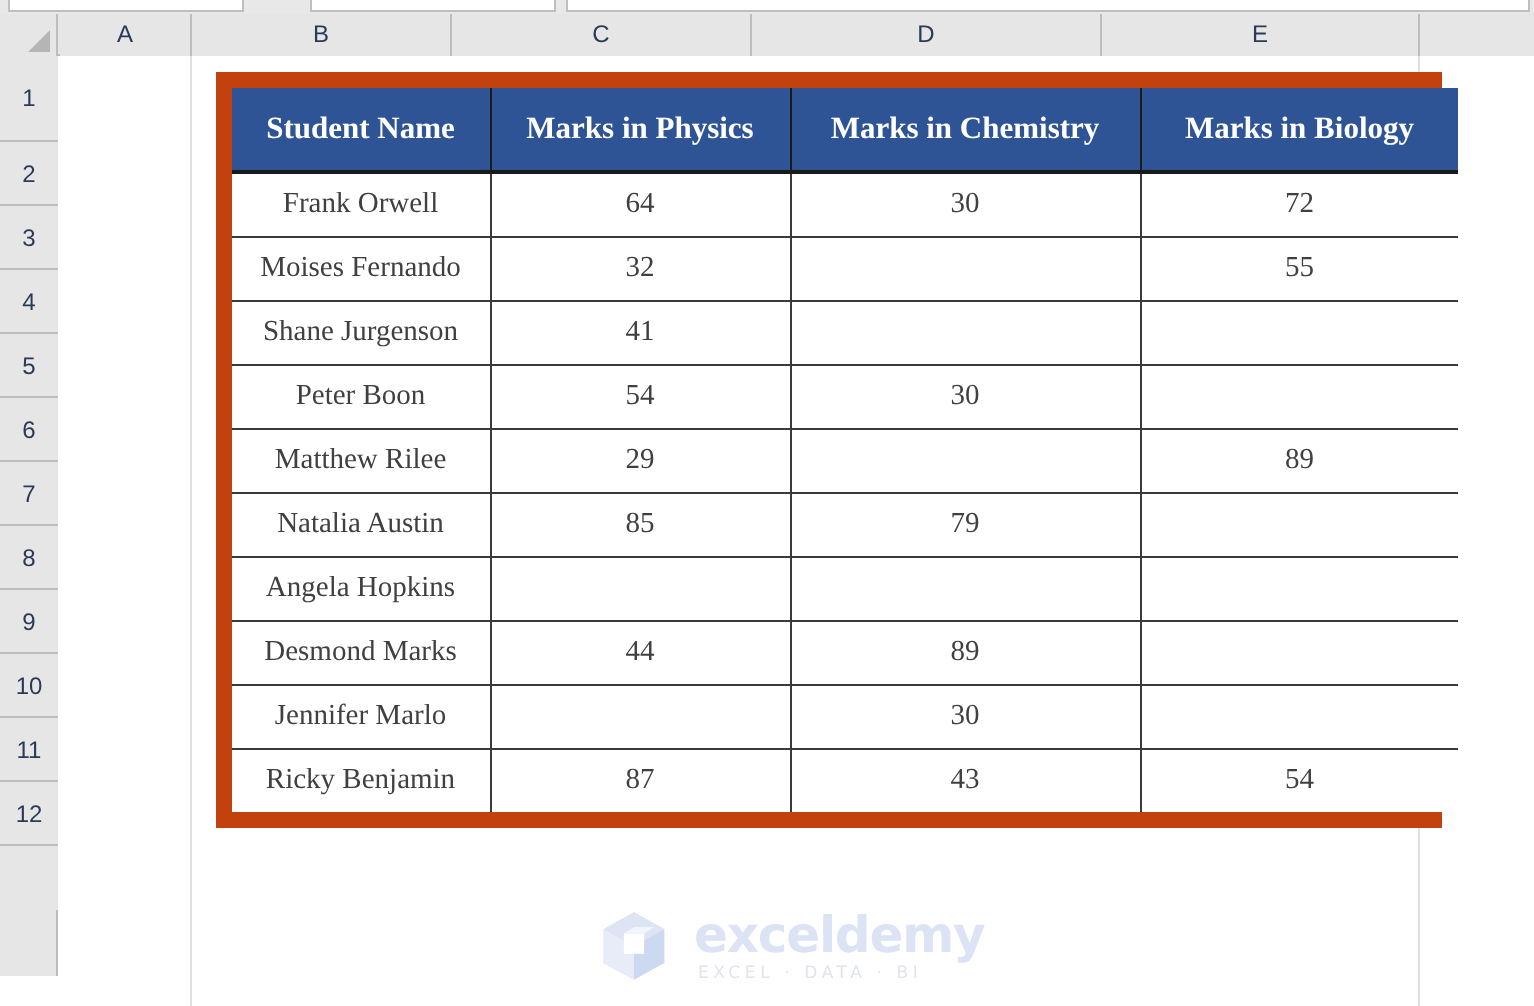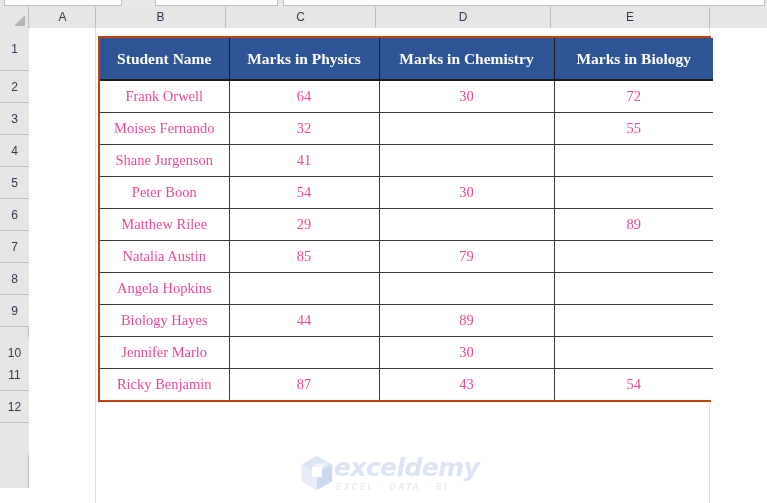--- a/index.html
+++ b/index.html
@@ -100,23 +100,23 @@
   }
   .vline {
     position: absolute;
     top: 0; width: 1px; height: 475px;
     background: #e0e0e0;
   }
 
   
   .table-wrap {
     position: absolute;
-    left: 98px; top: 36px;
+    left: 108px; top: 36px;
     width: 613px;
-    border: 2px solid #c2410c;
+    border: 8px solid #c2410c;
     background: #ffffff;
   }
   table.sheet {
     width: 100%;
     border-collapse: collapse;
     table-layout: fixed;
   }
   table.sheet th {
     background: #2e5496;
     color: #ffffff;
@@ -129,21 +129,21 @@
     border-bottom: 2px solid #1a1a1a;
     padding: 0 2px;
     white-space: nowrap;
   }
   table.sheet th:last-child { border-right: none; }
 
   table.sheet td {
     height: 32px;
     font-family: "Liberation Serif", serif;
     font-size: 14.5px;
-    color: #ec4899;
+    color: #404040;
     text-align: center;
     border-right: 1px solid #3a3a3a;
     border-bottom: 1px solid #3a3a3a;
     background: #ffffff;
     padding: 0 2px;
     white-space: nowrap;
   }
   table.sheet td:last-child { border-right: none; }
   table.sheet tr:last-child td { border-bottom: none; }
 
@@ -151,24 +151,23 @@
   .c-physics { width: 150px; }
   .c-chem    { width: 175px; }
   .c-bio     { width: 159px; }
 
   
   .watermark {
     position: absolute;
     left: 300px; top: 455px;
     display: flex;
     align-items: center;
-    gap: 0;
+    gap: 13px;
     opacity: 1;
     pointer-events: none;
-    font-style: italic;
   }
   .wm-logo { width: 34px; height: 36px; display: block; }
   .wm-text { display: flex; flex-direction: column; line-height: 1; }
   .wm-name {
     font-family: "DejaVu Sans", sans-serif;
     font-size: 25px;
     font-weight: bold;
     color: #dbe3f4;
     letter-spacing: -0.6px;
   }
@@ -207,21 +206,21 @@
   <div class="row-headers">
     <div class="row-head" style="top:0px;height:43px;line-height:43px;">1</div>
     <div class="row-head" style="top:43px;height:32px;line-height:32px;">2</div>
     <div class="row-head" style="top:75px;height:32px;line-height:32px;">3</div>
     <div class="row-head" style="top:107px;height:32px;line-height:32px;">4</div>
     <div class="row-head" style="top:139px;height:32px;line-height:32px;">5</div>
     <div class="row-head" style="top:171px;height:32px;line-height:32px;">6</div>
     <div class="row-head" style="top:203px;height:32px;line-height:32px;">7</div>
     <div class="row-head" style="top:235px;height:32px;line-height:32px;">8</div>
     <div class="row-head" style="top:267px;height:32px;line-height:32px;">9</div>
-    <div class="row-head" style="top:309px;height:32px;line-height:32px;">10</div>
+    <div class="row-head" style="top:299px;height:32px;line-height:32px;">10</div>
     <div class="row-head" style="top:331px;height:32px;line-height:32px;">11</div>
     <div class="row-head" style="top:363px;height:32px;line-height:32px;">12</div>
     <div class="row-head" style="top:395px;height:32px;line-height:32px;border-bottom:none;"></div>
   </div>
 
   <div class="grid-surface">
     <div class="vline" style="left:65px;"></div>
     <div class="vline" style="left:679px;"></div>
   </div>
 
@@ -278,21 +277,21 @@
           <td>79</td>
           <td></td>
         </tr>
         <tr>
           <td>Angela Hopkins</td>
           <td></td>
           <td></td>
           <td></td>
         </tr>
         <tr>
-          <td>Biology Hayes</td>
+          <td>Desmond Marks</td>
           <td>44</td>
           <td>89</td>
           <td></td>
         </tr>
         <tr>
           <td>Jennifer Marlo</td>
           <td></td>
           <td>30</td>
           <td></td>
         </tr>

